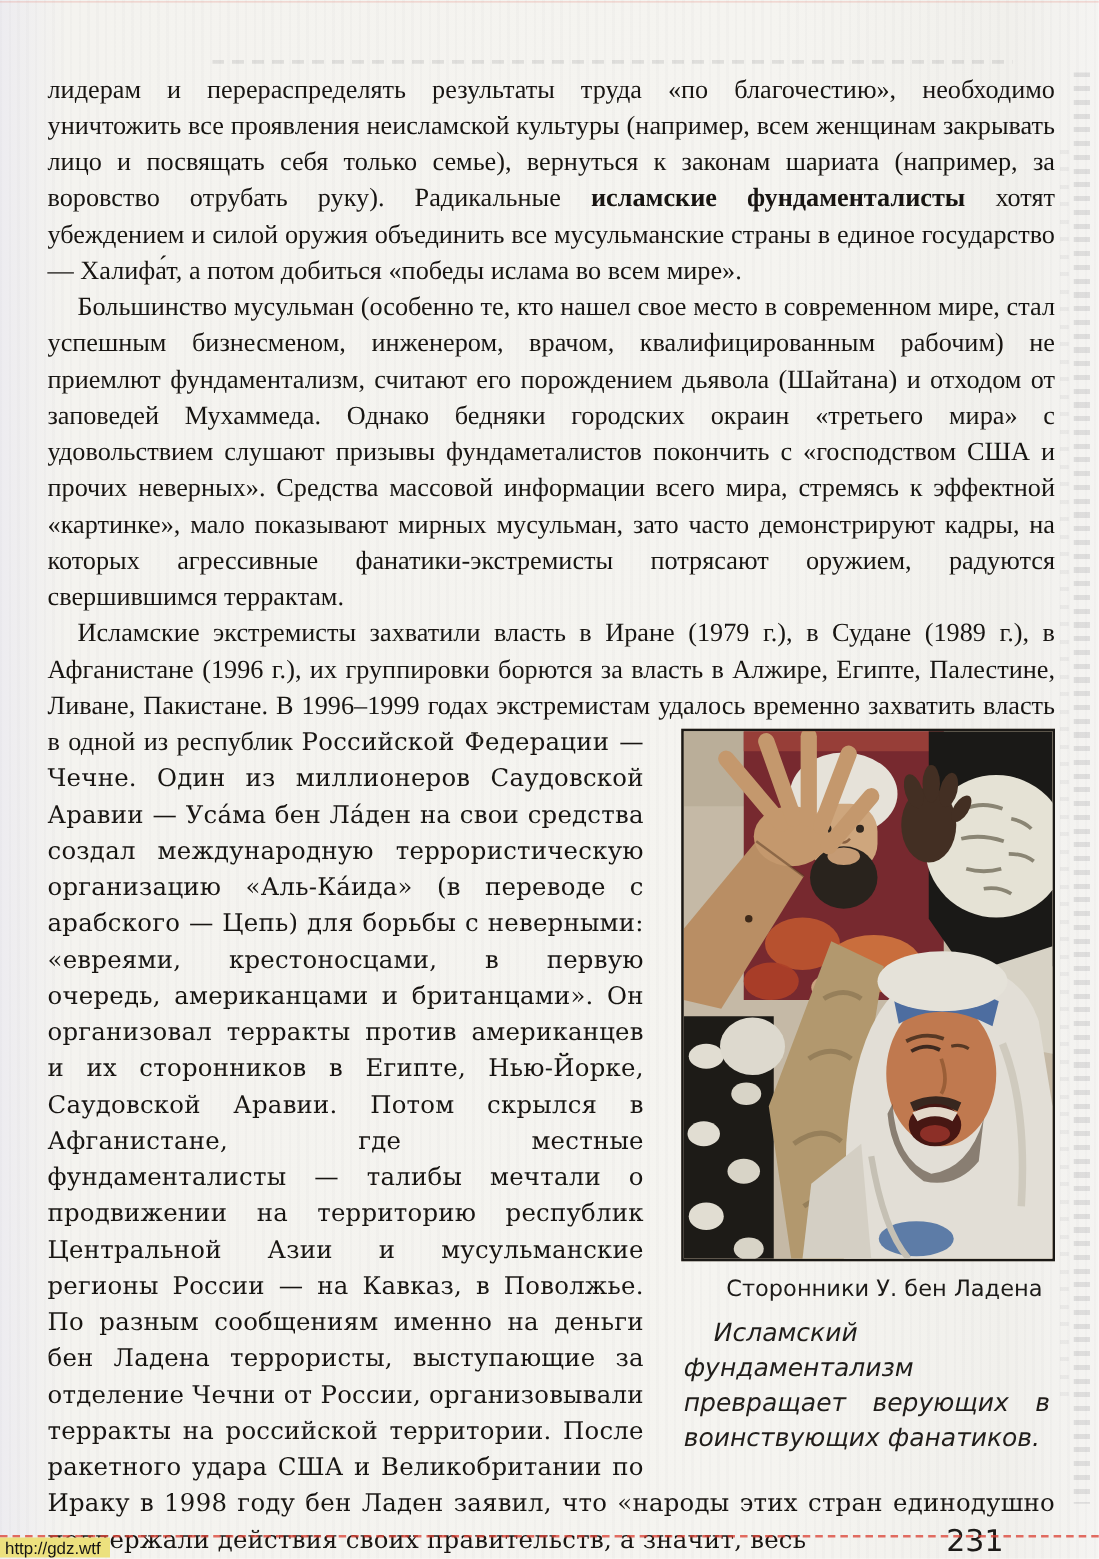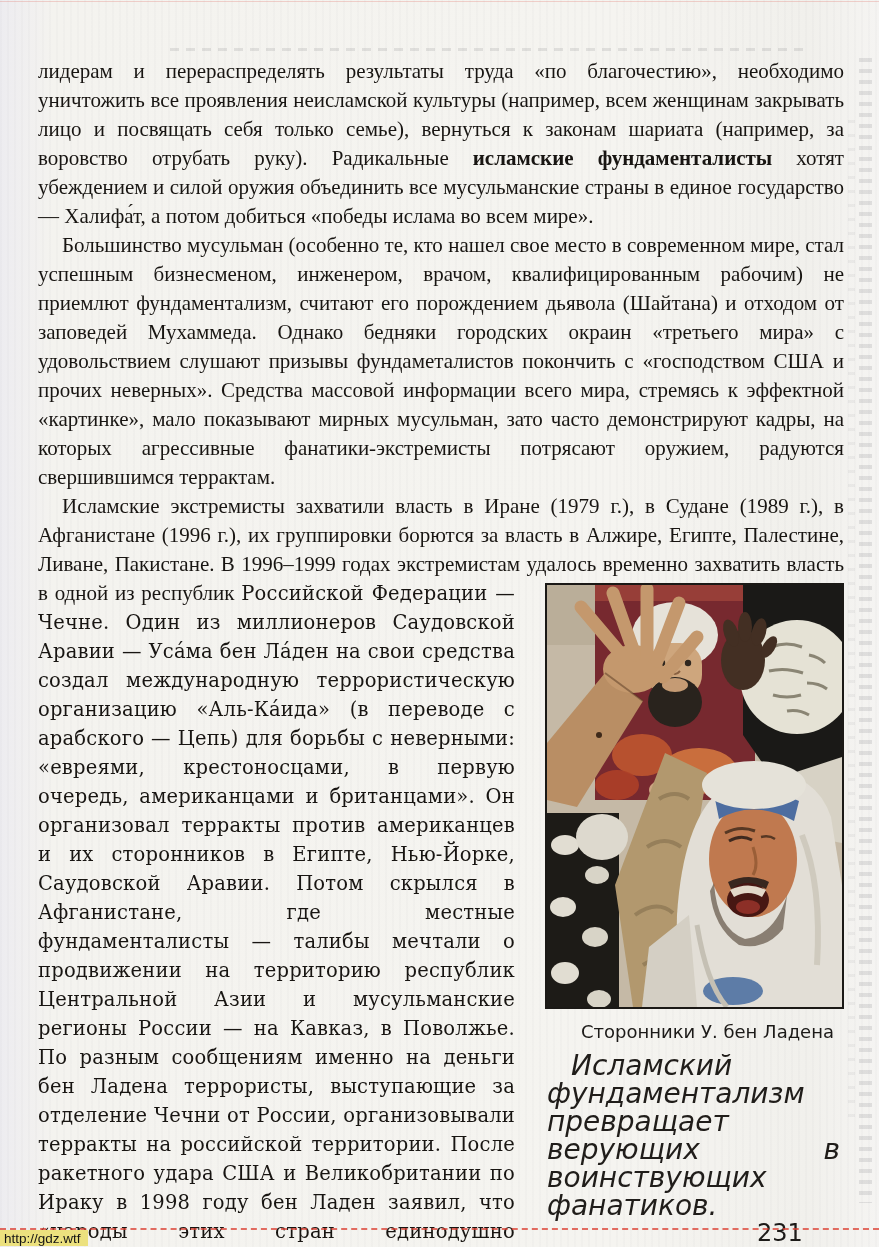--- a/index.html
+++ b/index.html
@@ -26,21 +26,21 @@
     font-family:"DejaVu Sans","Liberation Sans",sans-serif;text-align:left;
   }
   .photo-frame{
     width:295px;height:422px;border:2px solid #1b1916;display:block;
     background:#c9bda9;
   }
   .caption-title{
     font-size:18px;line-height:24px;margin:11px 0 8px 12px;color:#1c1a18;
   }
   .caption-italic{
-    font-style:italic;font-size:28px;line-height:28px;text-align:justify;
+    font-style:italic;font-size:20px;line-height:28px;text-align:justify;
     margin:0 4px 0 2px;color:#201d1a;
   }
   .page-number{
     position:absolute;left:757px;top:1219px;
     font-family:"DejaVu Sans","Liberation Sans",sans-serif;font-size:24px;color:#1c1a18;
   }
   .watermark{
     position:absolute;left:0;top:1230px;height:16px;
     background:#ece17e;color:#141414;
     font-family:"Liberation Sans",sans-serif;font-size:13.5px;line-height:17px;

